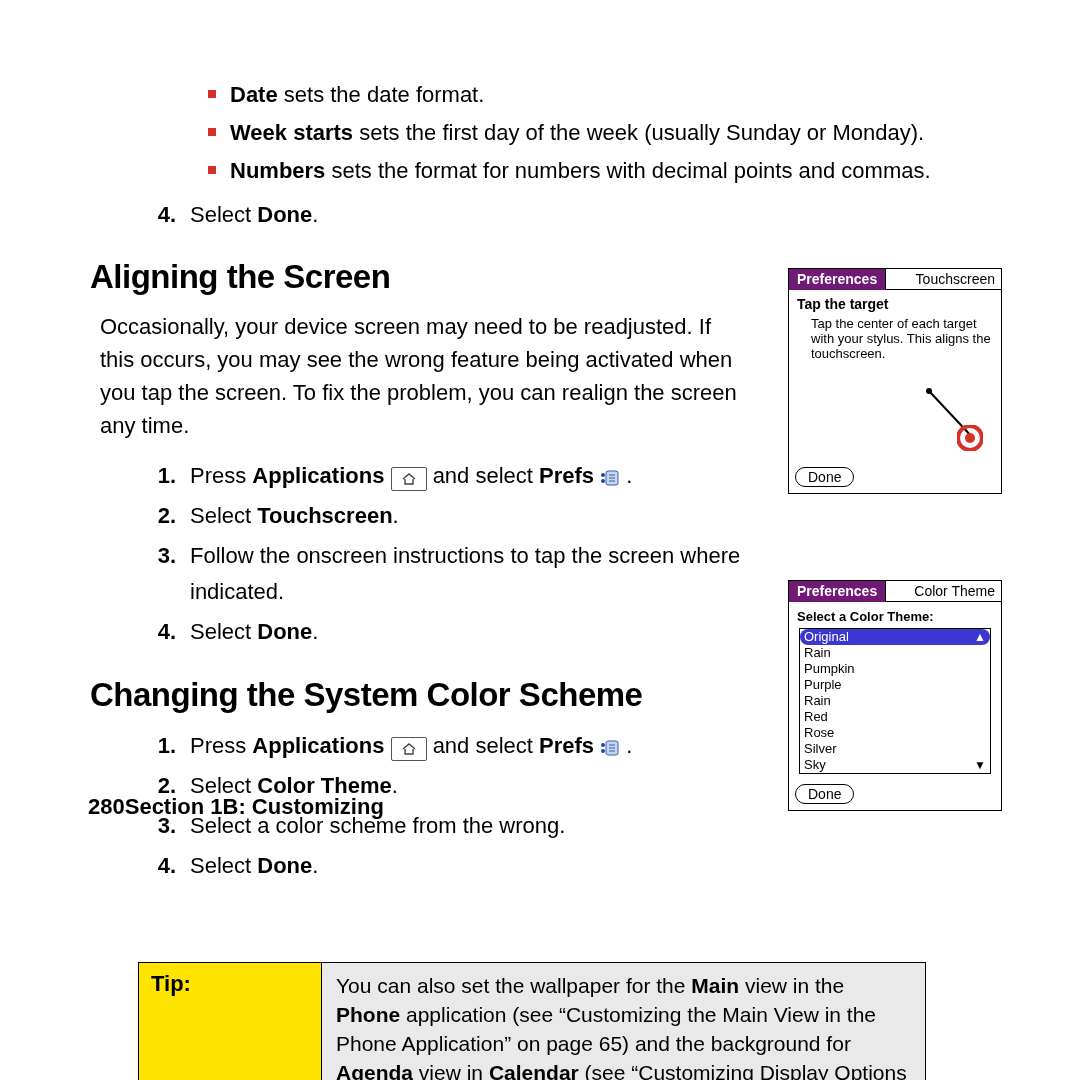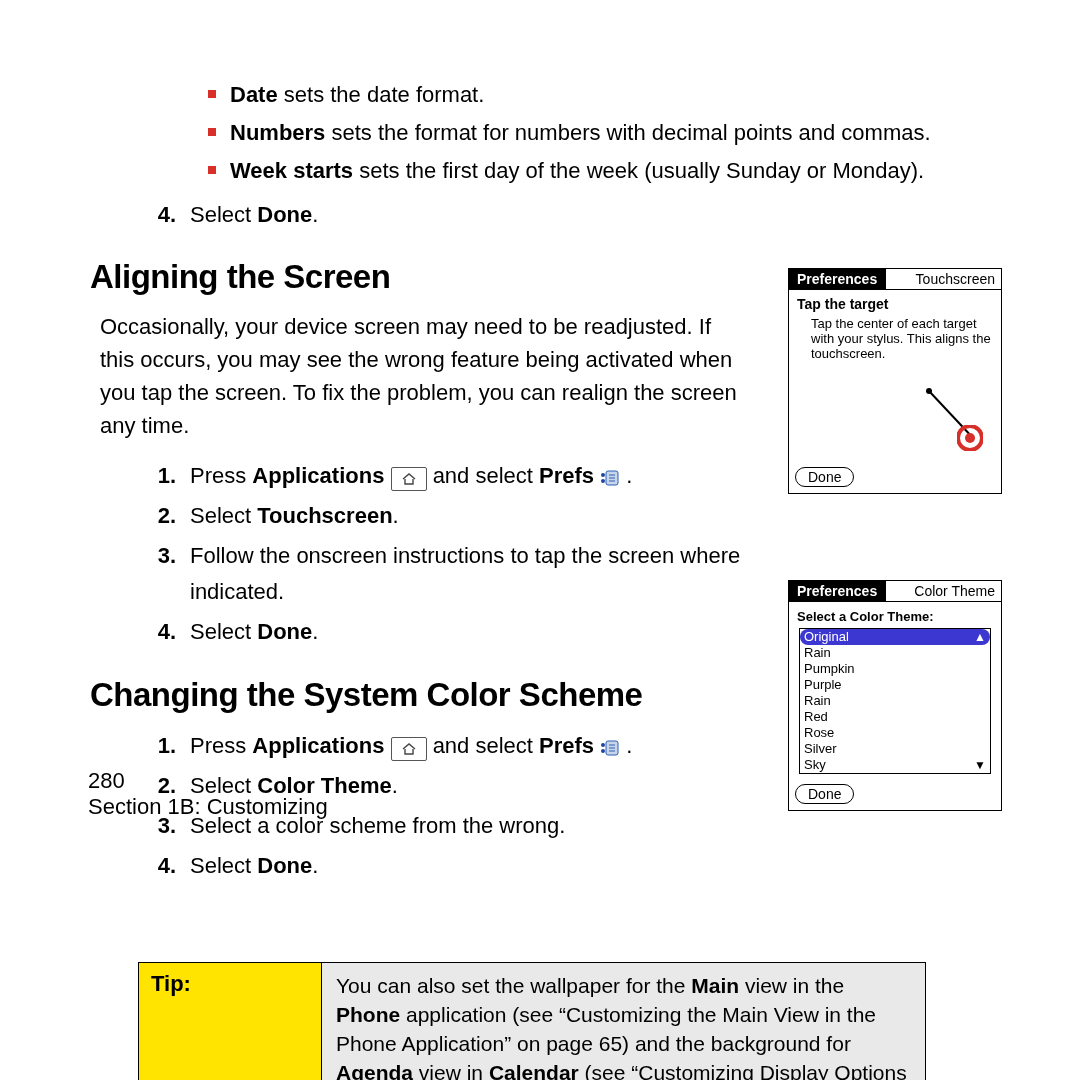--- a/index.html
+++ b/index.html
@@ -83,21 +83,21 @@
   
   .shot {
     position: absolute;
     right: 78px;
     border: 1.2px solid #000;
     background: #fff;
     font-family: Arial, sans-serif;
   }
   .shot .title-bar { display: flex; }
   .shot .title-tab {
-    background: #000000;
+    background: #701a75;
     color: #fff;
     font-weight: 700;
     font-size: 14px;
     padding: 2px 8px;
     border-right: 1.2px solid #000;
   }
   .shot .title-right {
     flex: 1;
     text-align: right;
     font-size: 14px;
@@ -165,41 +165,40 @@
   }
 
   
   .footer {
     position: absolute;
     bottom: 48px;
     left: 88px;
     right: 88px;
     display: flex;
     font-size: 22px;
-    font-weight: 400;
-    flex-direction: column;
+    font-weight: 700;
   }
 </style>
 </head>
 <body>
 
 <div class="page">
 
   <div class="sub-list">
     <div class="sub-item">
       <span class="red-bullet"></span>
       <span><b>Date</b><span> sets the date format.</span></span>
     </div>
     <div class="sub-item">
       <span class="red-bullet"></span>
-      <span><b>Numbers</b><span> sets the format for numbers with decimal points and commas.</span></span>
+      <span><b>Week starts</b><span> sets the first day of the week (usually Sunday or Monday).</span></span>
     </div>
     <div class="sub-item">
       <span class="red-bullet"></span>
-      <span><b>Week starts</b><span> sets the first day of the week (usually Sunday or Monday).</span></span>
+      <span><b>Numbers</b><span> sets the format for numbers with decimal points and commas.</span></span>
     </div>
   </div>
 
   <div class="num-list">
     <div class="num-item">
       <span class="num">4.</span>
       <span class="num-body"><span>Select </span><b>Done</b><span>.</span></span>
     </div>
   </div>
 

